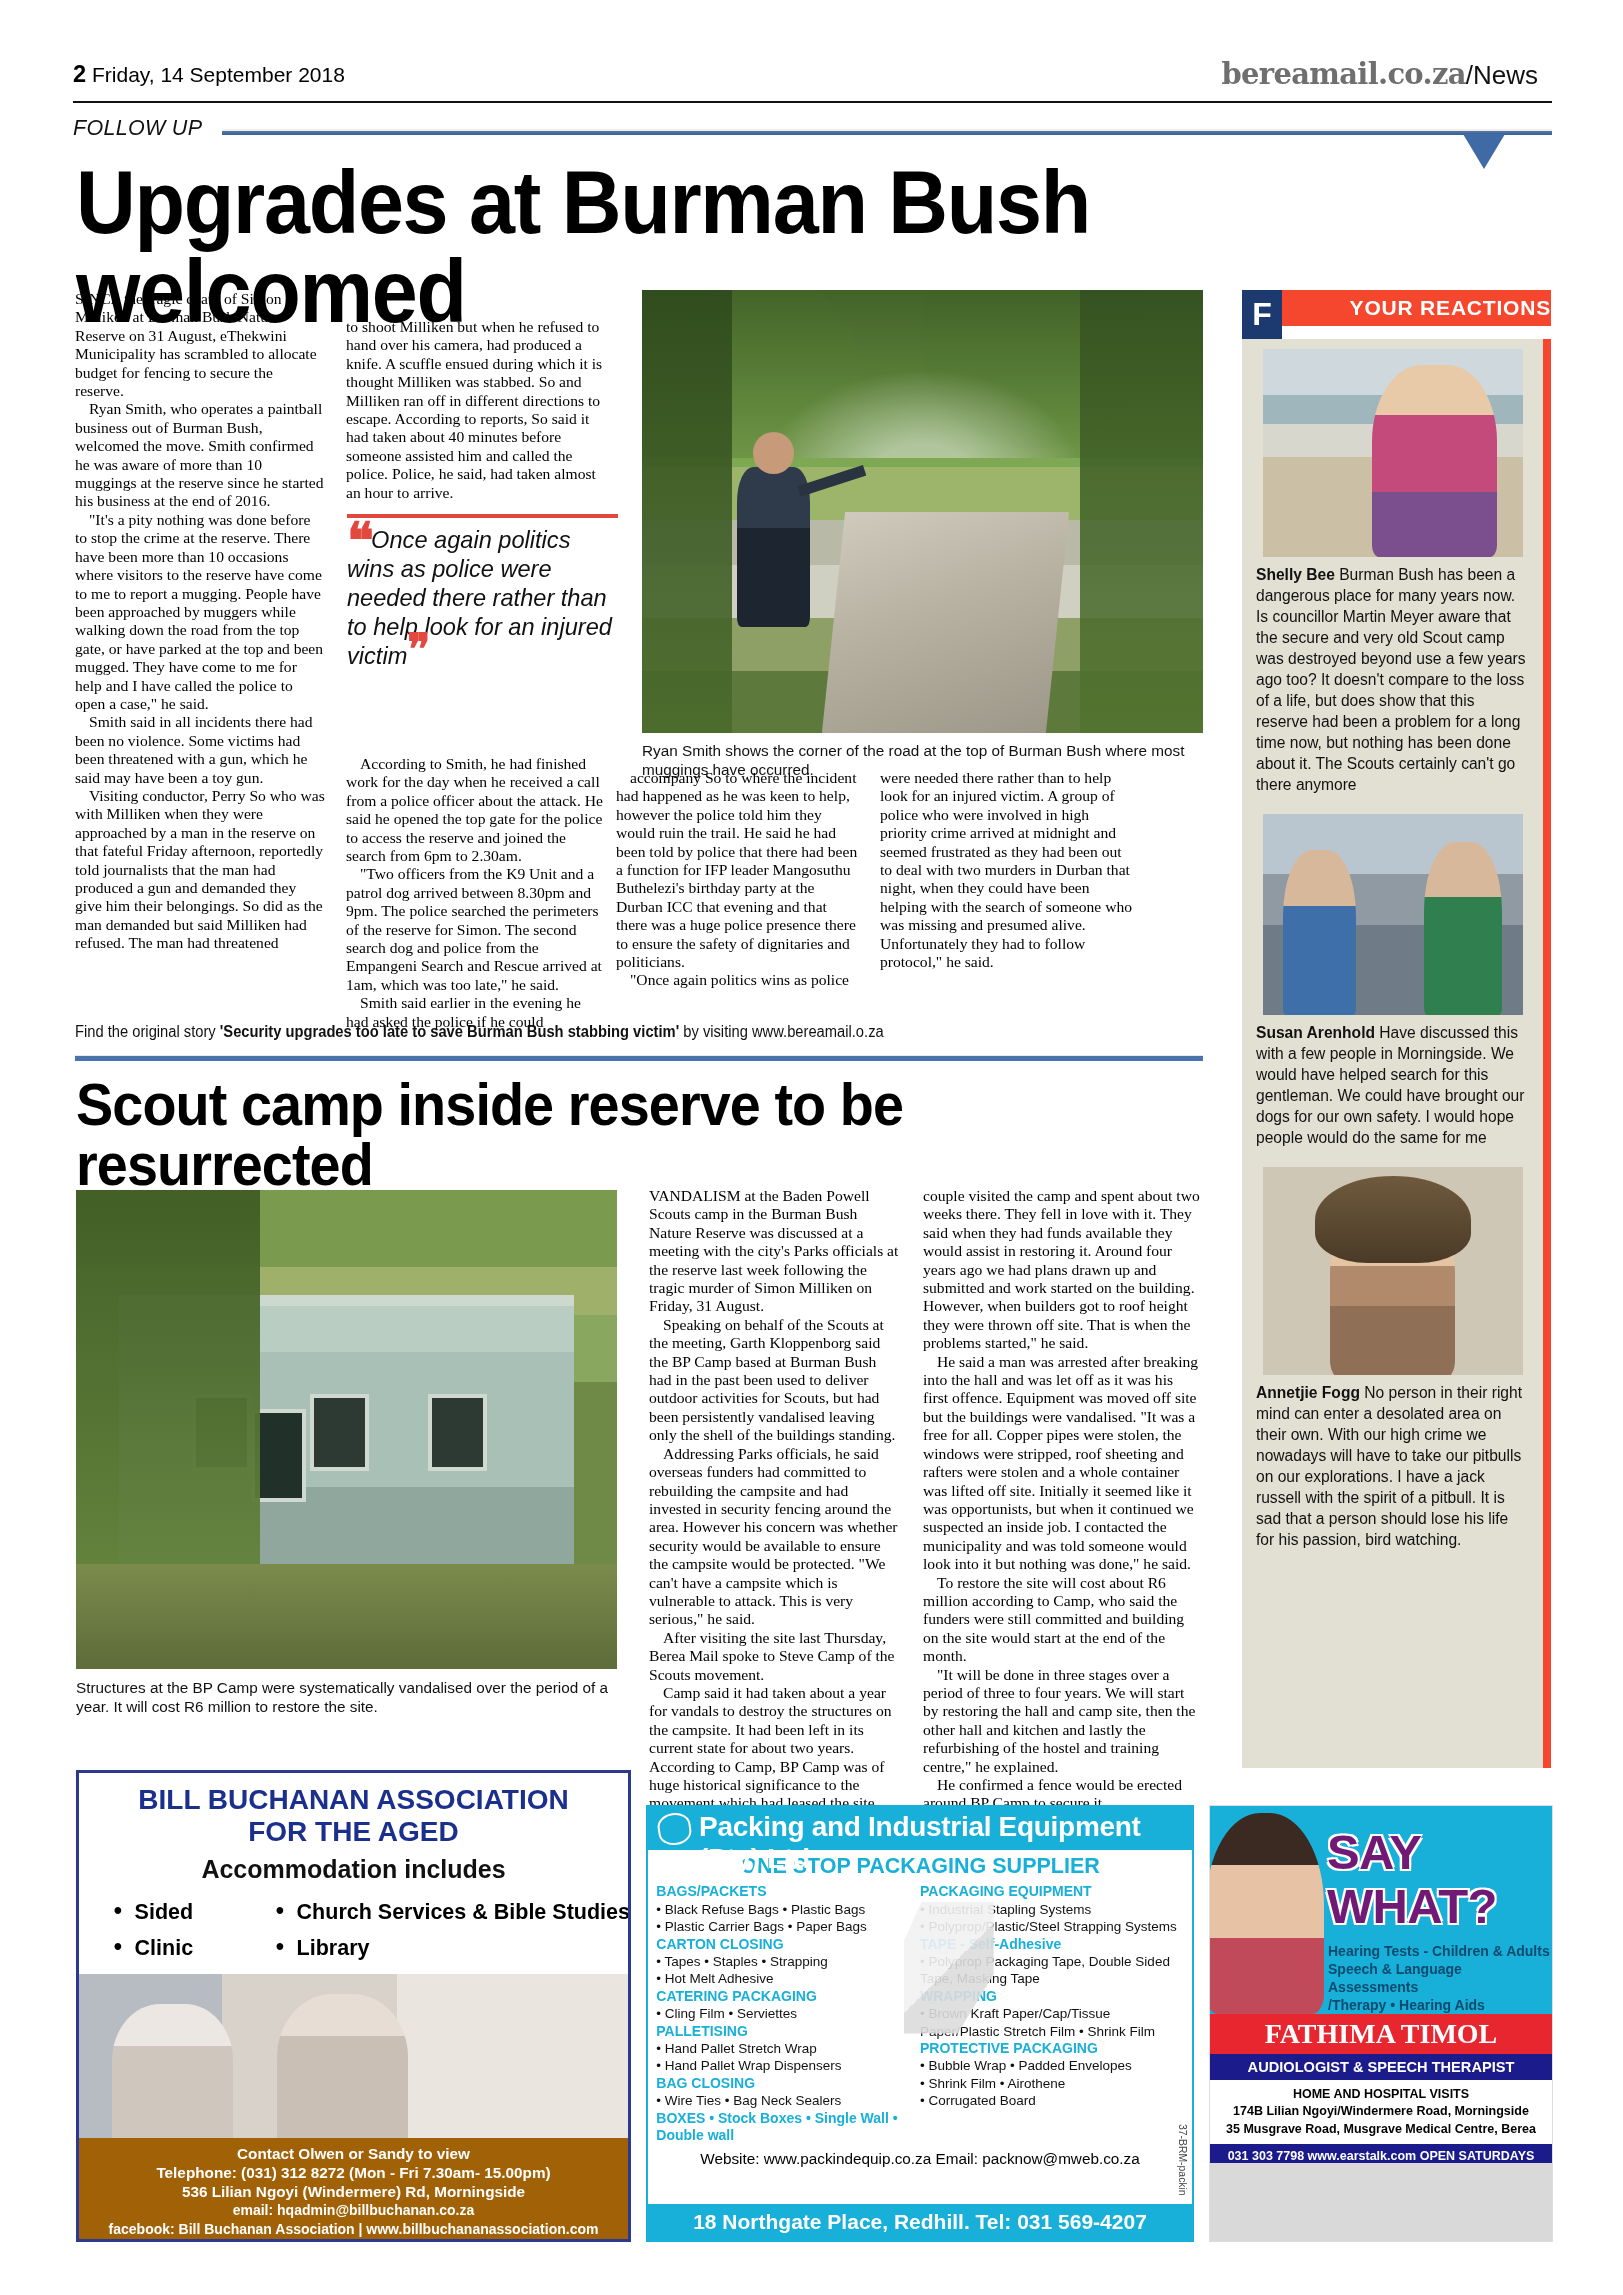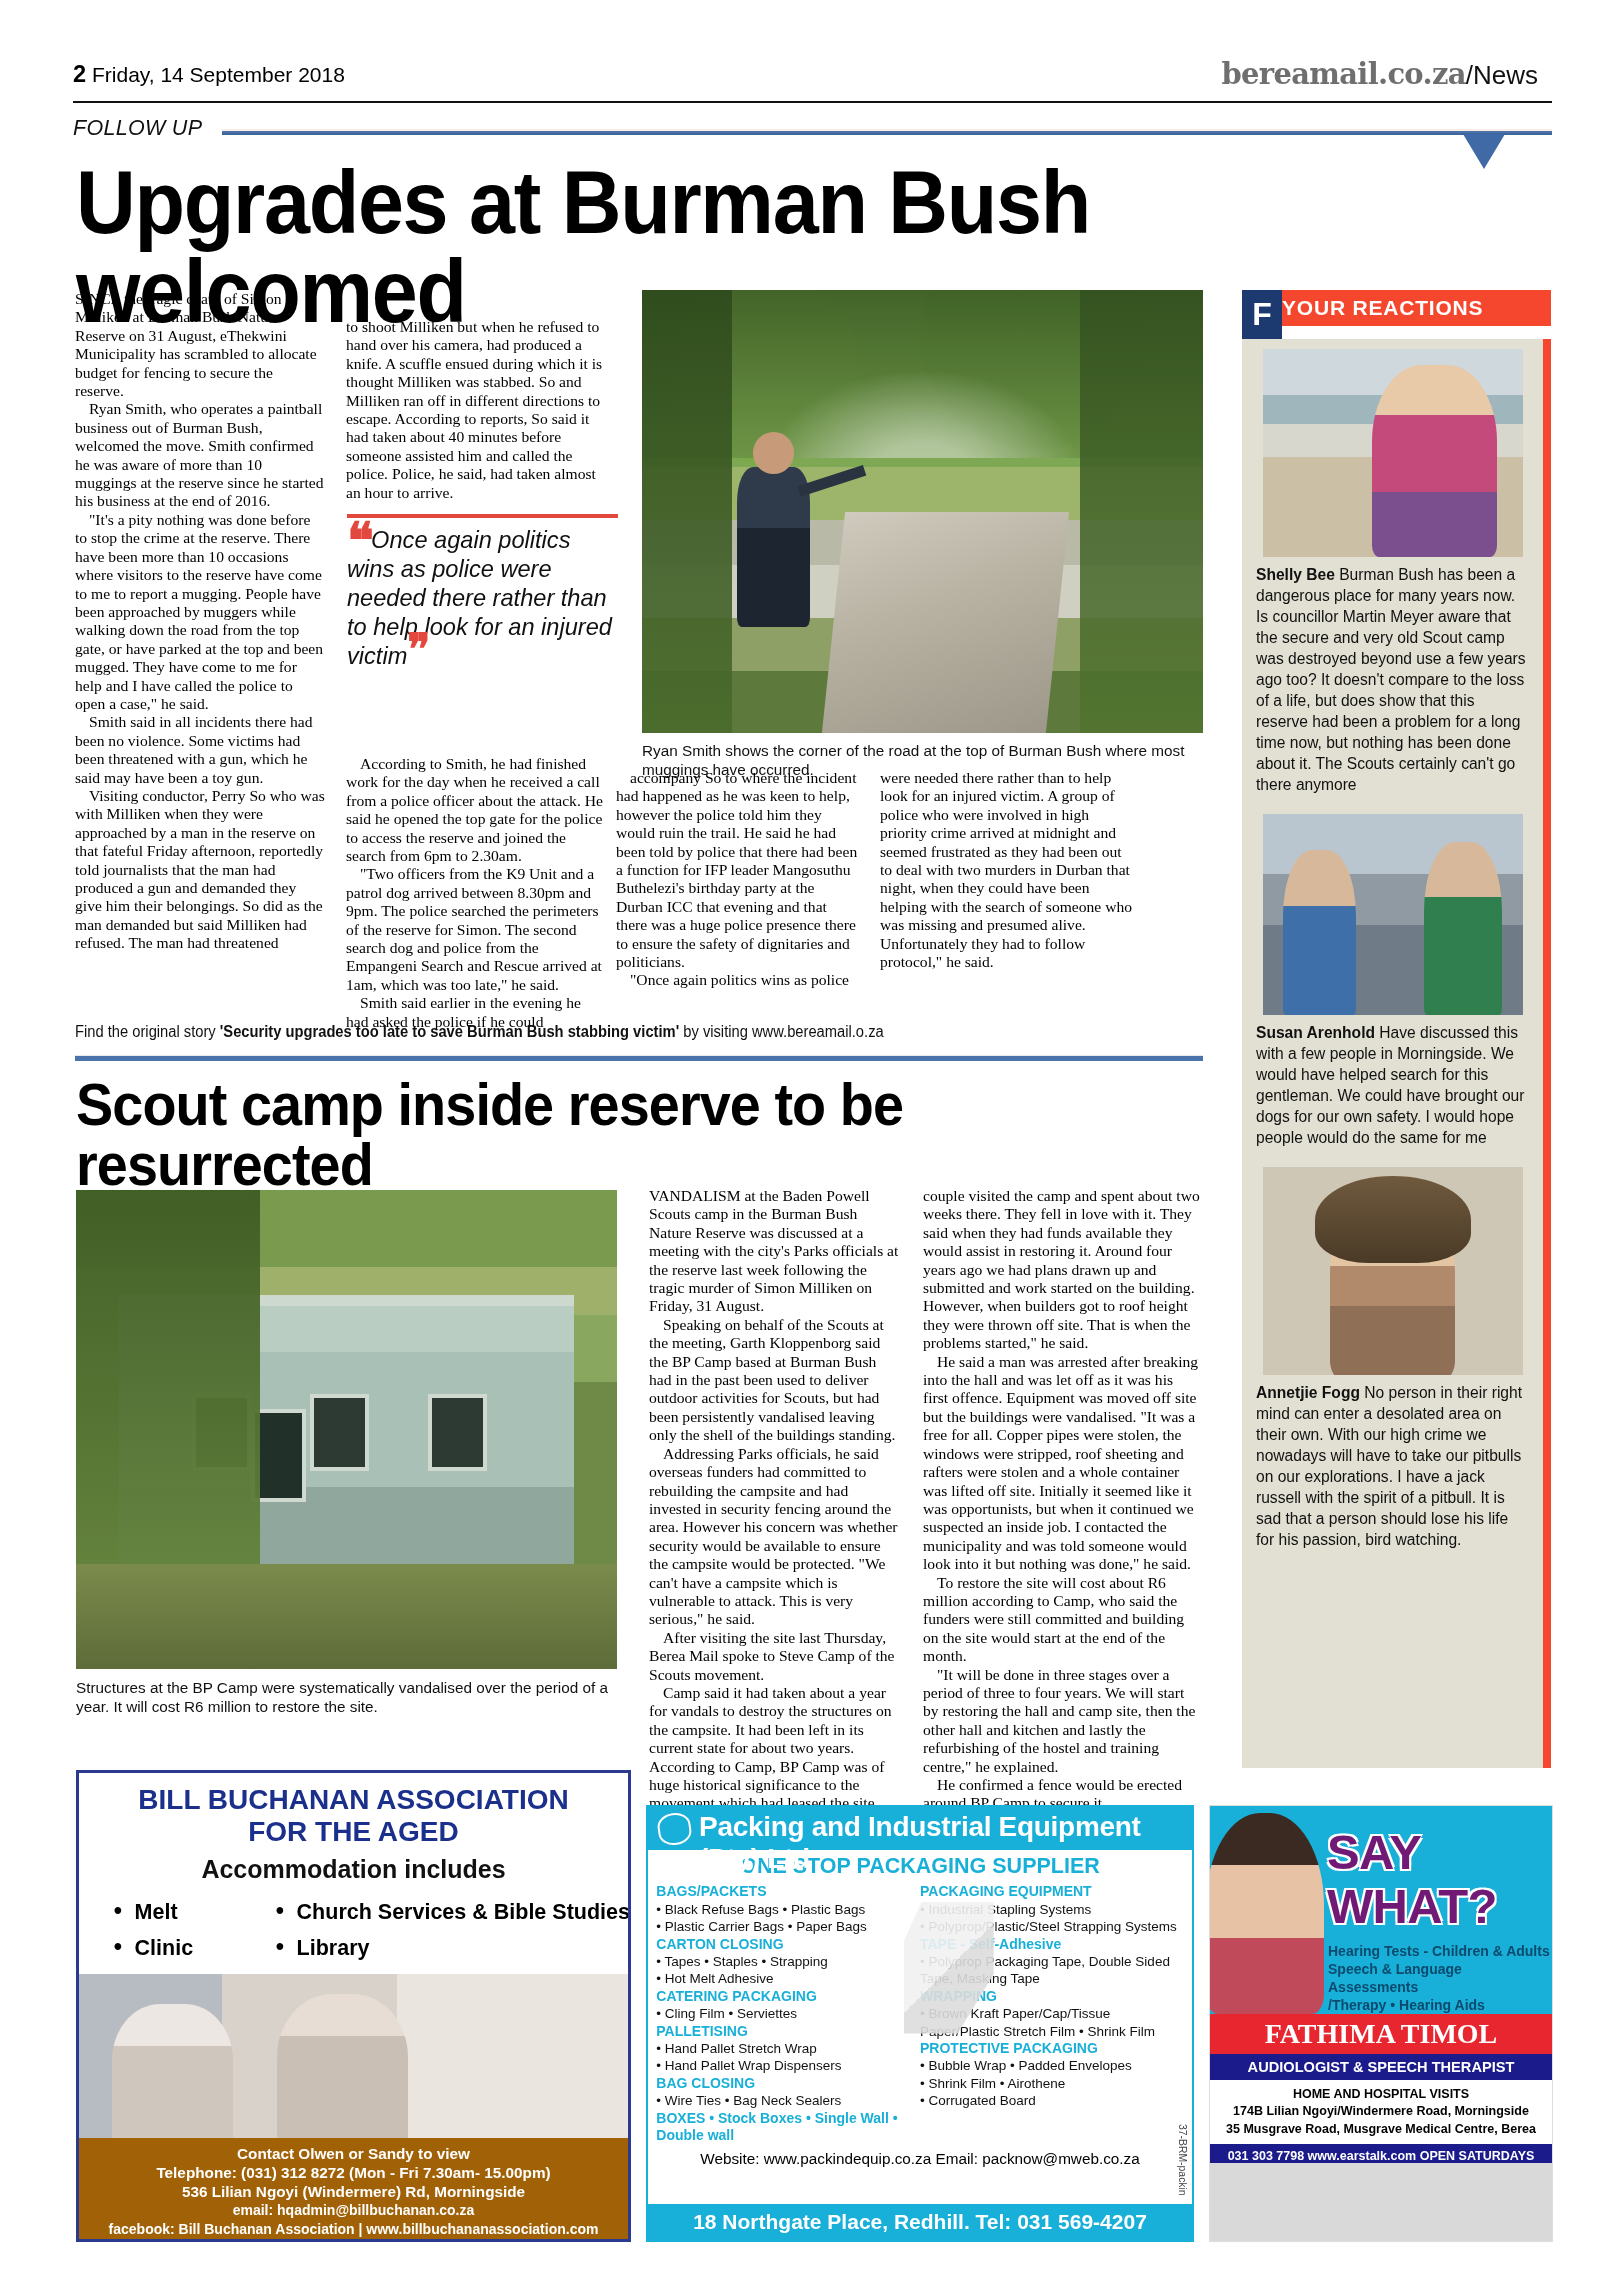--- a/index.html
+++ b/index.html
@@ -129,21 +129,21 @@
   }
   .sb-header{ position:absolute; left:0; top:0; width:309px; height:36px; }
   .sb-f{
     position:absolute; left:0; top:0; width:40px; height:49px; background:#1c3a70;
     color:#fff; font-family:"Liberation Sans", sans-serif; font-weight:bold; font-size:32px;
     text-align:center; line-height:49px;
   }
   .sb-title-bar{
     position:absolute; left:40px; top:0; width:269px; height:36px; background:#f5472d;
     color:#fff; font-family:"Liberation Sans", sans-serif; font-weight:bold; font-size:21px;
-    letter-spacing:0.8px; text-align:left; line-height:36px;
+    letter-spacing:0.8px; text-align:right; line-height:36px;
   }
   .sb-body{
     position:absolute; left:0; top:49px; width:309px; height:1429px;
     background:#e2e0d2; border-right:8.3px solid #f5472d;
   }
   .sb-item{ padding:0 15.3px; }
   .sb-photo{ width:260px; margin:9.7px auto 7px auto; }
   .sb-text{
     font-family:"Liberation Sans", sans-serif; font-size:15.6px; line-height:21px; color:#111;
     padding:0 14px 9.7px 14px;
@@ -500,21 +500,21 @@
 </div>
 
 <div class="ad-bb">
   <div class="bb-t1">
     <div>BILL BUCHANAN ASSOCIATION</div>
     <div>FOR THE AGED</div>
   </div>
   <div class="bb-t2">Accommodation includes</div>
   <div class="bb-list">
     <ul class="c1" id="bb-left">
-        <li>Melt</li>
+        <li>Sided</li>
         <li>Clinic</li>
         <li>Security</li>
       </ul>
     <ul class="c2" id="bb-right">
         <li>Church Services  &amp;  Bible Studies</li>
         <li>Library</li>
         <li>Activities &amp; Social Club</li>
       </ul>
   </div>
   <div class="bb-photo"></div>

